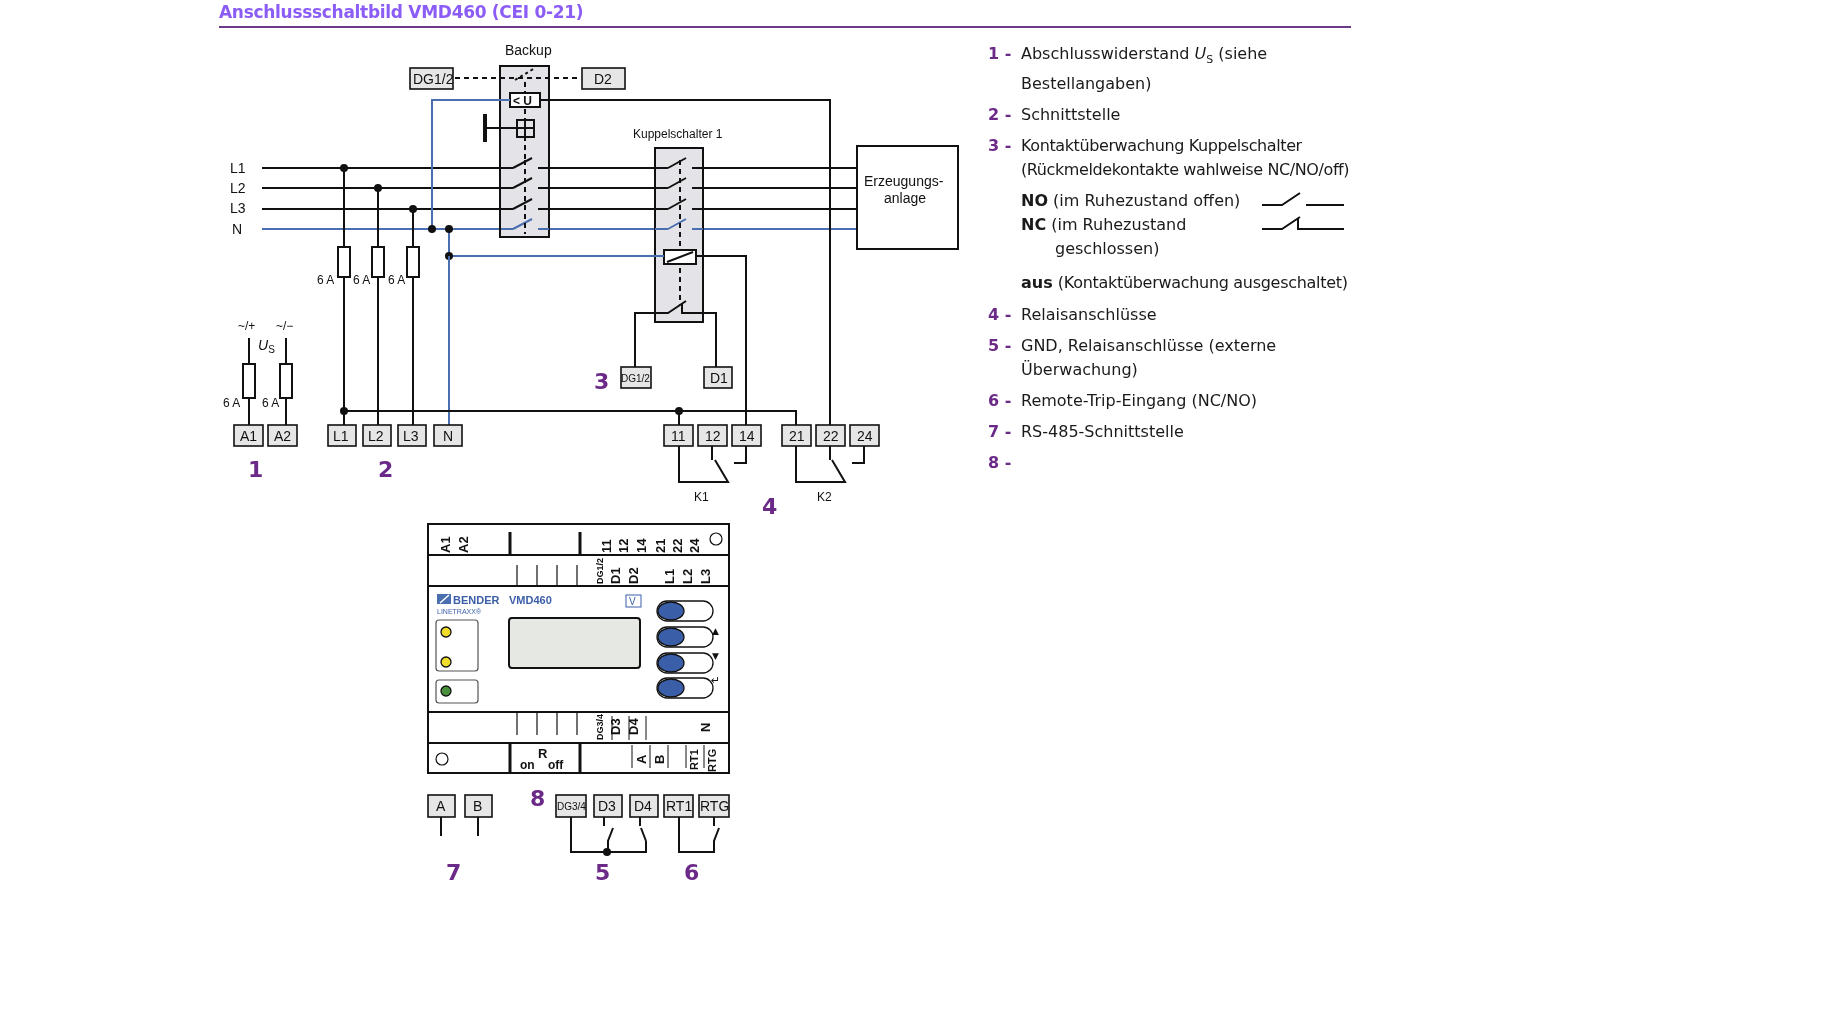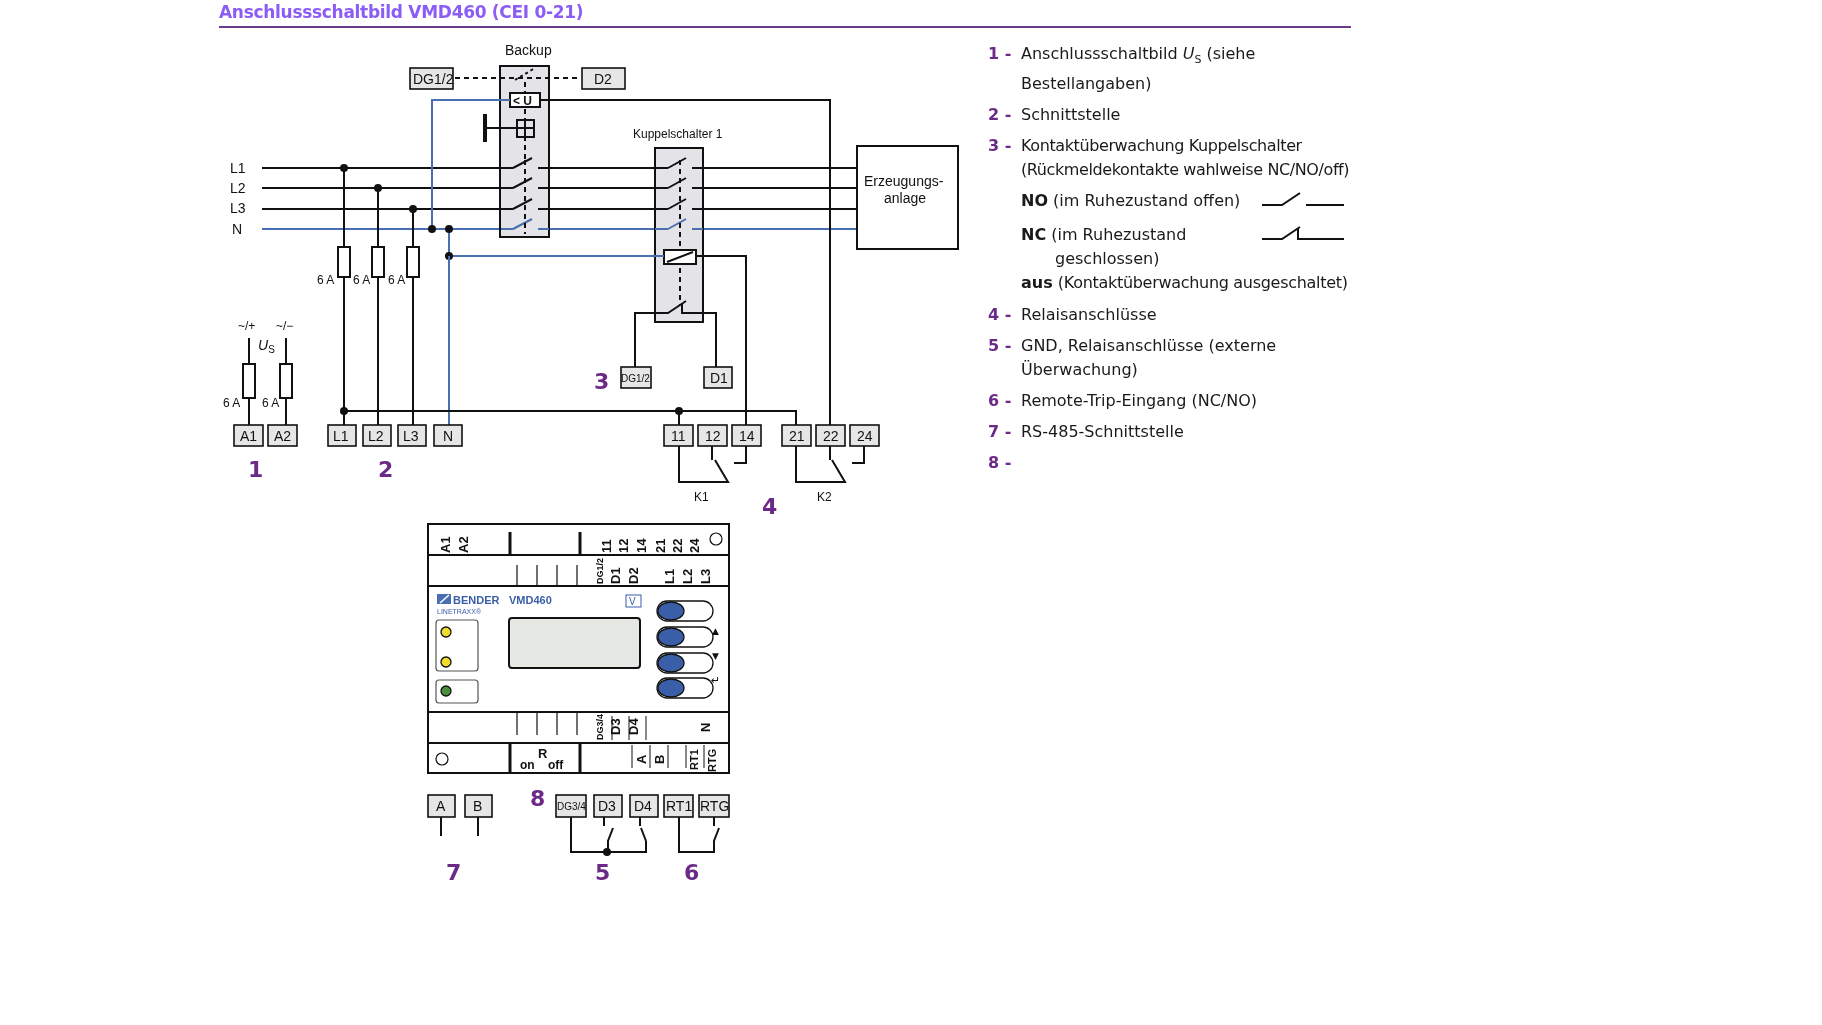--- a/index.html
+++ b/index.html
@@ -14,21 +14,21 @@
   .term { fill: #e6e6e6; stroke: #111; stroke-width: 1.6; }
   .relay { fill: #e4e4e8; stroke: #111; stroke-width: 2; }
   .w { stroke: #111; stroke-width: 2; fill: none; }
   .wb { stroke: #4a6fb0; stroke-width: 2; fill: none; }
   .dash { stroke: #111; stroke-width: 2; fill: none; stroke-dasharray: 5 4; }
   .dot { fill: #111; }
   .legend { position: absolute; left: 988px; top: 42px; width: 400px; font-family: "DejaVu Sans", sans-serif; font-size: 16px; color: #1a1a1a; line-height: 24px; }
   .legend .row { position: relative; padding-left: 33px; margin-bottom: 7px; }
   .legend .n { position: absolute; left: 0; top: 0; color: #6b2a88; font-weight: bold; }
   .legend .dash-sep { color: #6b2a88; }
-  .legend .sub { position: relative; padding-left: 33px; margin-bottom: 10px; }
+  .legend .sub { position: relative; padding-left: 33px; }
   .legend .sub b { font-weight: bold; }
   .legend .indent { padding-left: 34px; display: block; }
   .contact-ico { position: absolute; left: 270px; top: 2px; }
   .dev-text { font-family: "Liberation Sans", sans-serif; font-weight: bold; fill: #111; }
 </style>
 </head>
 <body>
 
 <div class="title">Anschlussschaltbild VMD460 (CEI 0-21)</div>
 <div class="title-rule"></div>
@@ -326,38 +326,38 @@
     <line class="w" x1="714" y1="817" x2="714" y2="826" stroke-width="1.5"></line>
   </g>
   <text class="num" x="446" y="880">7</text>
   <text class="num" x="595" y="880">5</text>
   <text class="num" x="684" y="880">6</text>
 </svg>
 
 <div class="legend">
   <div class="row">
     <span class="n"><span>1</span> <span class="dash-sep">-</span></span>
-    <span>Anschlussschaltbild </span><i>U</i><sub style="font-size:11px">S</sub><span> (siehe Bestellangaben)</span>
+    <span>Abschlusswiderstand </span><i>U</i><sub style="font-size:11px">S</sub><span> (siehe Bestellangaben)</span>
   </div>
   <div class="row">
     <span class="n"><span>2</span> <span class="dash-sep">-</span></span>
     <span>Schnittstelle</span>
   </div>
   <div class="row">
     <span class="n"><span>3</span> <span class="dash-sep">-</span></span>
     <span style="letter-spacing:-0.4px">Kontaktüberwachung Kuppelschalter (Rückmeldekontakte wahlweise NC/NO/off)</span>
   </div>
   <div class="sub">
     <b>NO</b> <span>(im Ruhezustand offen)</span>
     <svg class="contact-ico" width="90" height="20">
         <polyline points="4,14 24,14 42,2" fill="none" stroke="#111" stroke-width="2"></polyline>
         <line x1="48" y1="14" x2="86" y2="14" stroke="#111" stroke-width="2"></line>
       </svg>
   </div>
-  <div class="sub" style="margin-bottom:0">
+  <div class="sub" style="margin-bottom:10px">
     <b>NC</b> <span>(im Ruhezustand</span>
     <span class="indent">geschlossen)</span>
     <svg class="contact-ico" width="90" height="20">
         <polyline points="4,14 24,14 42,2" fill="none" stroke="#111" stroke-width="2"></polyline>
         <polyline points="40,4 40,14 86,14" fill="none" stroke="#111" stroke-width="2"></polyline>
       </svg>
   </div>
   <div class="sub" style="margin-bottom:8px">
     <b>aus</b> <span style="letter-spacing:-0.3px">(Kontaktüberwachung ausgeschaltet)</span>
   </div>

